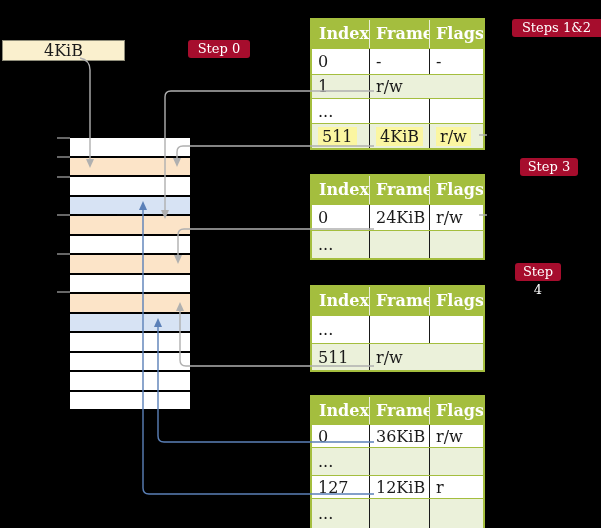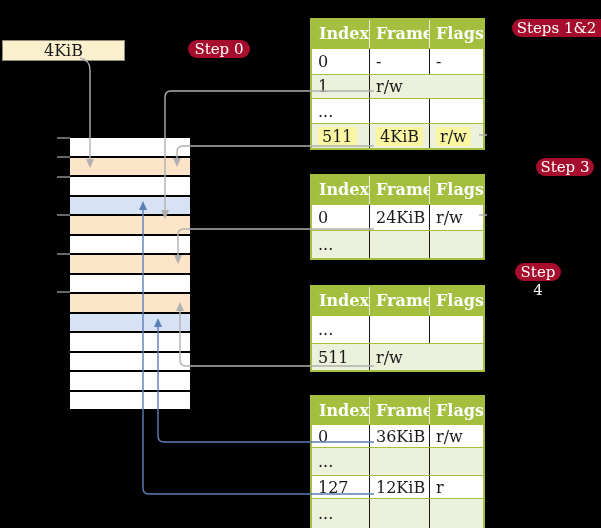--- a/index.html
+++ b/index.html
@@ -13,22 +13,22 @@
   
   .box4k{
     position:absolute;left:2px;top:40px;width:121px;height:19px;
     background:#faf0ce;border:1px solid #8f8d7a;
     color:#1a1a1a;font-size:16px;line-height:19px;text-align:center;
   }
   
   .badge{
     position:absolute;height:18px;
     background:#a60d2d;color:#fff;
-    font-size:15px;line-height:18px;text-align:center;
-    border-radius:9px;padding:0 4px;box-sizing:border-box;
+    font-size:13px;line-height:18px;text-align:center;
+    border-radius:3px;padding:0 4px;box-sizing:border-box;
   }
   
   .memcol{
     position:absolute;left:70px;top:138px;width:120px;height:271px;
     display:grid;grid-auto-rows:1fr;row-gap:2px;
   }
   .mem-row{width:100%;}
   .mem-white{background:#ffffff;}
   .mem-peach{background:#fce4c8;}
   .mem-blue{background:#d7e3f4;}
@@ -65,21 +65,21 @@
   .head-blue{fill:#5b80b8;}
   .tick{stroke:#8a8a8a;stroke-width:1.5px;}
 </style>
 </head>
 <body>
 
 <div class="box4k">4KiB</div>
 
 <div class="badge" style="left:188px;top:40px;width:62px;">Step 0</div>
 <div class="badge" style="left:512px;top:19px;width:89px;border-top-right-radius:0;border-bottom-right-radius:0;">Steps 1&amp;2</div>
-<div class="badge" style="left:536px;top:158px;width:58px;">Step 3</div>
+<div class="badge" style="left:520px;top:158px;width:58px;">Step 3</div>
 <div class="badge" style="left:515px;top:263px;width:46px;">Step 4</div>
 
 <div class="memcol">
     <div class="mem-row mem-white"></div>
     <div class="mem-row mem-peach"></div>
     <div class="mem-row mem-white"></div>
     <div class="mem-row mem-blue"></div>
     <div class="mem-row mem-peach"></div>
     <div class="mem-row mem-white"></div>
     <div class="mem-row mem-peach"></div>

